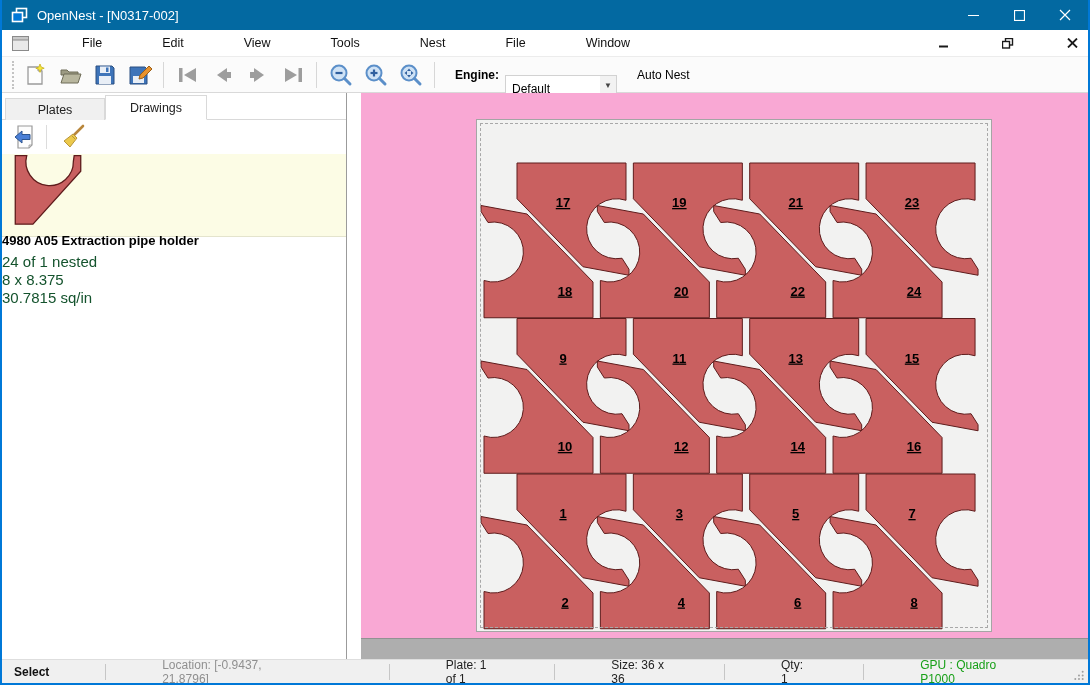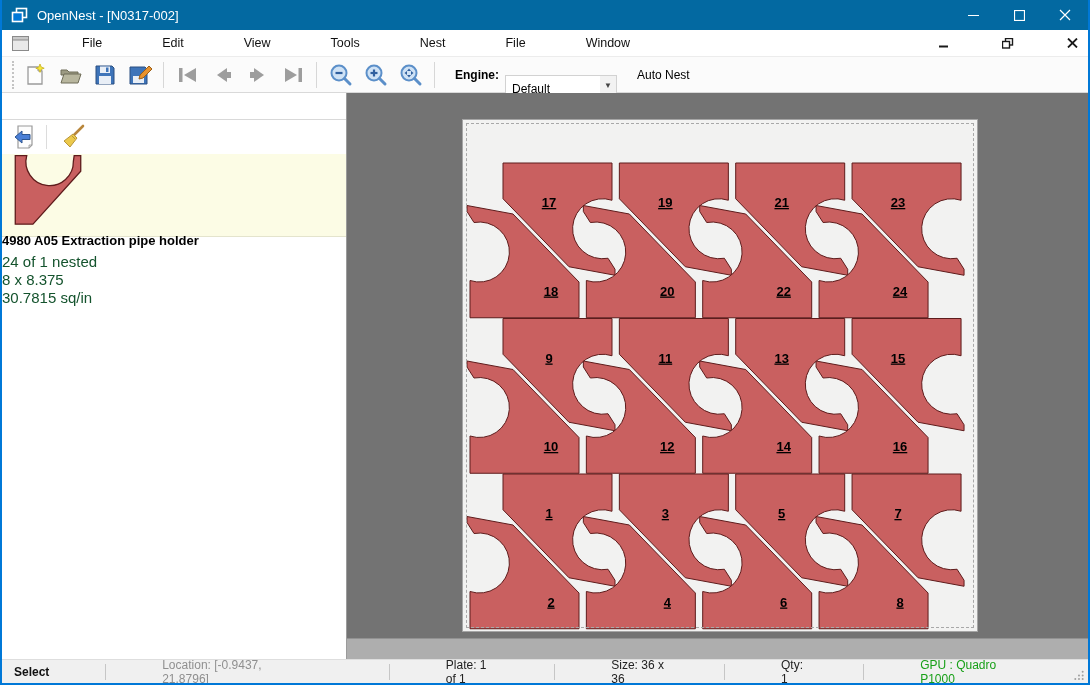--- a/index.html
+++ b/index.html
@@ -47,21 +47,21 @@
   .panel-toolbar { position:absolute; top:29px; left:0; height:30px; display:flex; align-items:center; width:100%; }
   .pbtn { width:34px; height:28px; display:flex; align-items:center; justify-content:center; margin-left:6px; }
   .psep { width:1px; height:24px; background:#dcdcdc; margin:0 4px; }
   .drawing-item { position:absolute; top:61px; left:0; width:344px; height:83px; background:#fcfce5;
                   border-bottom:1px solid #e4e4cd; display:flex;flex-direction:column; }
   .thumb { width:92px; display:flex; align-items:center; justify-content:center; }
   .item-text { padding-top:7px; }
   .item-title { font-size:13px; font-weight:bold; color:#000; margin-bottom:5px; }
   .item-meta { font-size:15px; color:#14532d; line-height:18px; }
 
-  .canvas { flex:1; background:#737373; position:relative; overflow:hidden; }
+  .canvas { flex:1; background:#f9a8d4; position:relative; overflow:hidden;margin-left:14px; }
   .plate { position:absolute; left:115px; top:26px; width:516px; height:513px; background:#f2f2f1;
            border:1px solid #a5a5a5; }
   .plate-dashed { position:absolute; left:3px; top:3px; right:3px; bottom:3px; border:1px dashed #a8a8a8; }
   .plate svg.nest { position:absolute; left:0; top:0; }
   .canvas-band { position:absolute; left:0; right:0; bottom:0; height:21px; background:#aeaeae; border-top:1px solid #929292; }
 
   
   .statusbar { height:24px; background:#f0f0f0; border-top:1px solid #dedede; display:flex; align-items:center;
                font-size:12px; color:#333; flex-shrink:0;gap:48px; }
   .ssep { width:1px; height:16px; background:#c6c6c6; margin:0 8px; }
@@ -217,20 +217,24 @@
     <div class="combo">
       <div class="val">Default</div>
       <div class="arrow">▼</div>
     </div>
     <div class="autonest">Auto Nest</div>
   </div>
 
   <div class="main">
     <div class="left-panel">
       <div class="tabline"></div>
+      <div class="tabs">
+        <div class="tab inactive">Plates</div>
+        <div class="tab active">Drawings</div>
+      </div>
       <div class="panel-toolbar">
         <div class="pbtn">
           <svg width="26" height="26" viewBox="0 0 26 26">
             <path d="M6,2 h14 v19 l-3,3 h-11 z" fill="#fdfdfd" stroke="#9a9a9a" stroke-width="1.2"></path>
             <path d="M20,21 l-3,3 v-3 z" fill="#e0e0e0" stroke="#9a9a9a" stroke-width="0.8"></path>
             <path d="M3,13 l7,-6 v3.5 h8 v5 h-8 v3.5 z" fill="#4a7fd6" stroke="#2d5590" stroke-width="1"></path>
           </svg>
         </div>
         <div class="psep"></div>
         <div class="pbtn">

